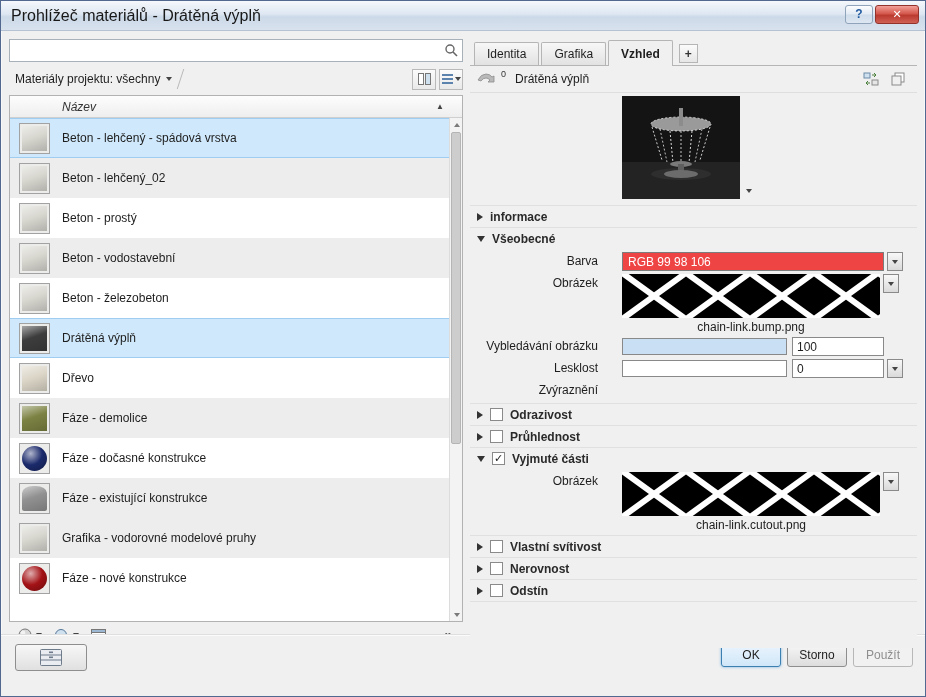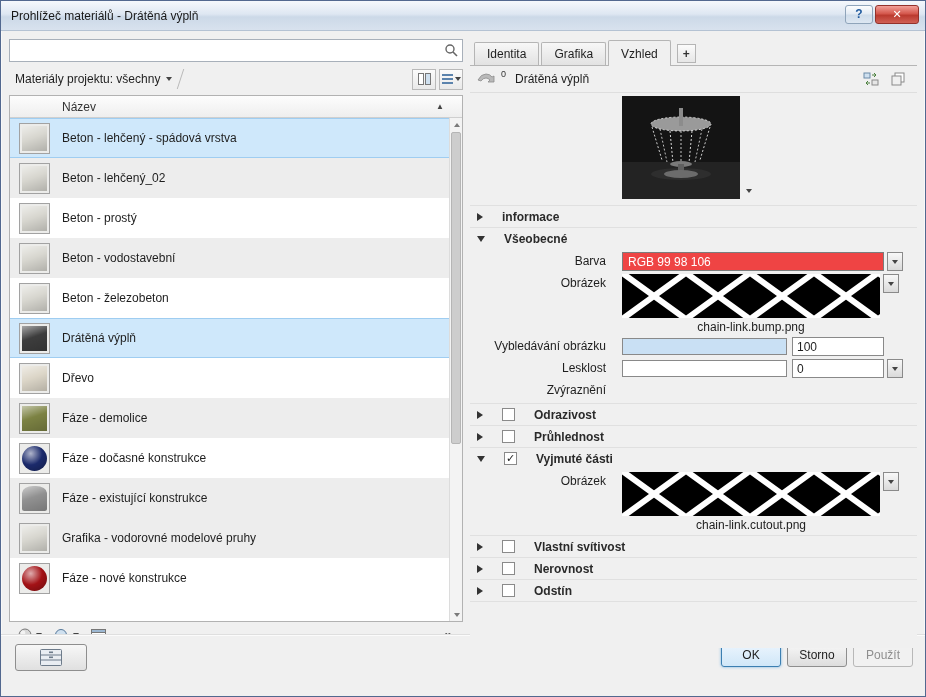--- a/index.html
+++ b/index.html
@@ -5,21 +5,21 @@
   * { margin:0; padding:0; box-sizing:border-box; }
   html,body { width:926px; height:697px; overflow:hidden; }
   body { font-family:"Liberation Sans","DejaVu Sans",sans-serif; font-size:12px; color:#1e1e1e; background:#c8c8c8; }
 
   .window { position:relative; width:926px; height:697px; background:#f0f0f0; border:1px solid #52688f; box-shadow:inset 0 0 0 1px rgba(255,255,255,.55); }
 
   
   .titlebar { position:absolute; top:0; left:0; right:0; height:30px;
     background:linear-gradient(#f5f8fc,#dee7f2 45%,#ccd9e8 55%,#d8e2ee);
     border-bottom:1px solid #b4c2d3; display:flex; align-items:center; padding:0 10px; }
-  .title-text { font-size:12px; color:#181818; }
+  .title-text { font-size:16px; color:#181818; }
   .win-btns { position:absolute; top:4px; right:6px; display:flex; gap:2px; }
   .help-btn { width:28px; height:19px; border:1px solid #8fa4ba; border-radius:3px;
     background:linear-gradient(#fcfdfe,#e2eaf3 48%,#cfdcea 52%,#dde7f2);
     color:#1f5a9e; font-weight:bold; font-size:12px; text-align:center; line-height:17px; cursor:default; }
   .close-btn { width:44px; height:19px; border:1px solid #93312b; border-radius:3px;
     background:linear-gradient(#f2a099,#d4584d 45%,#bb3a2f 55%,#d06055);
     color:#fff; font-weight:bold; font-size:11px; text-align:center; line-height:17px; }
 
   
   .bodyarea { position:absolute; top:30px; left:0; right:0; bottom:46px; display:flex; gap:7px; padding:8px 8px 2px 8px; }
@@ -37,21 +37,21 @@
   .dd-arrow { width:0; height:0; border-left:3px solid transparent; border-right:3px solid transparent; border-top:4px solid #444; }
   .crumb-sep { width:10px; height:20px; margin-left:2px; border-left:1px solid #b9b9b9; transform:skewX(-18deg); }
   .filter-spacer { flex:1; }
   .view-btn { width:24px; height:21px; border:1px solid #b9b9b9; background:linear-gradient(#fbfbfb,#e9e9e9);
     display:flex; align-items:center; justify-content:center; gap:2px; margin-left:3px; }
 
   
   .list-box { flex:1; border:1px solid #b2b2b2; background:#fff; position:relative; overflow:hidden; }
   .list-header { position:absolute; top:0; left:0; right:0; height:22px;
     background:linear-gradient(#fdfdfd,#eeeeee); border-bottom:1px solid #cfcfcf;
-    display:flex; align-items:center; padding:0 18px 0 52px; color:#333; }
+    display:flex; align-items:center; padding:0 18px 0 52px; color:#333;font-style:italic; }
   .hdr-label { flex:1; }
   .hdr-sort { font-size:8px; color:#444; }
   .mat-list { position:absolute; top:22px; left:0; right:13px; bottom:0; overflow:hidden; }
   .mat-row { height:40px; display:flex; align-items:center; gap:12px; padding:0 8px 0 9px; background:#fff; cursor:default; }
   .mat-row.alt { background:#ededed; }
   .mat-row.selected { box-shadow:inset 0 1px 0 #9fcdf1, inset 0 -1px 0 #9fcdf1; }
   .swatch { width:31px; height:31px; border:1px solid #a2a2a2; background:#ececea; padding:2px; flex:none; }
   .swatch-shape { width:100%; height:100%;
     background-image:linear-gradient(160deg, rgba(255,255,255,.55), rgba(255,255,255,0) 45%, rgba(0,0,0,.18)); }
   .swatch-shape.sphere { border-radius:50%;
@@ -68,49 +68,49 @@
   
   .list-toolbar { height:26px; display:flex; align-items:center; gap:4px; padding:2px 6px 2px 4px; }
   .tb-btn { display:flex; align-items:center; gap:3px; padding:2px 3px; border:1px solid transparent; }
   .tb-spacer { flex:1; }
   .collapse-btn { font-size:14px; font-weight:bold; color:#333; padding:0 6px; line-height:18px; }
 
   
   .tabs-row { height:26px; display:flex; align-items:flex-end; padding-left:4px; position:relative; z-index:2; }
   .tab { height:23px; padding:0 12px; display:flex; align-items:center; border:1px solid #b5b5b5; border-bottom:none;
     background:linear-gradient(#f7f7f7,#e2e2e2); margin-right:2px; border-radius:2px 2px 0 0; cursor:default; }
-  .tab.active { height:26px; background:#f0f0f0; margin-bottom:-1px; font-weight:normal; }
+  .tab.active { height:26px; background:#f0f0f0; margin-bottom:-1px; font-weight:bold; }
   .tab-add { width:19px; height:19px; margin:0 0 2px 4px; border:1px solid #b5b5b5; background:linear-gradient(#fbfbfb,#e6e6e6);
     display:flex; align-items:center; justify-content:center; font-weight:bold; color:#333; }
   .panel-box { flex:1; border-top:1px solid #b5b5b5; background:#f0f0f0; position:relative; z-index:1; overflow:hidden; }
 
   
   .asset-header { height:27px; display:flex; align-items:center; gap:5px; padding:0 8px 0 6px; border-bottom:1px solid #dedede; }
   .asset-count { font-size:9px; color:#333; align-self:flex-start; margin-top:3px; }
   .asset-name { margin-left:4px; }
   .asset-spacer { flex:1; }
   .icon-btn { width:22px; height:20px; display:flex; align-items:center; justify-content:center; border:1px solid transparent; }
 
   
   .preview-row { height:112px; position:relative; }
   .preview-img { position:absolute; left:152px; top:3px; width:118px; height:103px; background:#161616; }
   .preview-dd { position:absolute; left:273px; top:92px; width:12px; height:12px; display:flex; align-items:center; justify-content:center; }
 
   
-  .sec-header { height:22px; display:flex; align-items:center; gap:19px; padding-left:7px; border-top:1px solid #e0e0e0;
+  .sec-header { height:22px; display:flex; align-items:center; gap:7px; padding-left:7px; border-top:1px solid #e0e0e0;
     font-weight:bold; color:#2a2a2a; cursor:default; }
   .sec-last-line { border-top:1px solid #e0e0e0; height:0; }
   .tri-r { width:0; height:0; border-top:4px solid transparent; border-bottom:4px solid transparent; border-left:6px solid #333; }
   .tri-d { width:0; height:0; border-left:4px solid transparent; border-right:4px solid transparent; border-top:6px solid #333; }
   .cb { width:13px; height:13px; border:1px solid #8a8a8a; background:#fff; display:flex; align-items:center; justify-content:center;
     font-size:11px; line-height:11px; font-weight:bold; color:#222; }
 
   .prop-row { display:flex; align-items:center; margin:3px 0; }
   .prop-row.top { align-items:flex-start; }
-  .prop-label { width:152px; text-align:right; padding-right:16px; color:#1e1e1e; flex:none; line-height:19px; }
+  .prop-label { width:152px; text-align:right; padding-right:24px; color:#1e1e1e; flex:none; line-height:19px; }
   .prop-ctl { display:flex; align-items:center; flex:1; padding-right:14px; }
   .prop-ctl.col { flex-direction:column; align-items:flex-start; }
   .img-line { display:flex; align-items:flex-start; }
 
   .color-field { flex:1; height:19px; border:1px solid #7c7c7c; color:#fff; padding:2px 5px; line-height:14px; }
   .dd-btn { width:16px; height:19px; border:1px solid #8a8a8a; background:linear-gradient(#f8f8f8,#dadada);
     display:flex; align-items:center; justify-content:center; margin-left:3px; flex:none; }
 
   .chain-img { width:258px; height:44px; display:block; }
   .img-caption { width:258px; text-align:center; margin-top:2px; color:#1e1e1e; }

